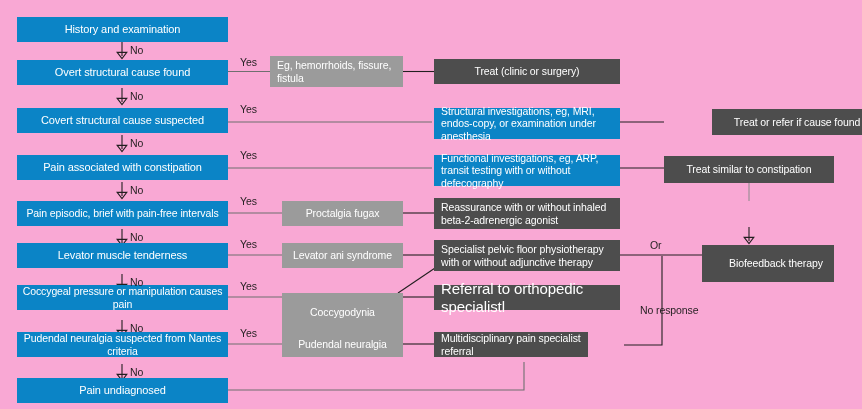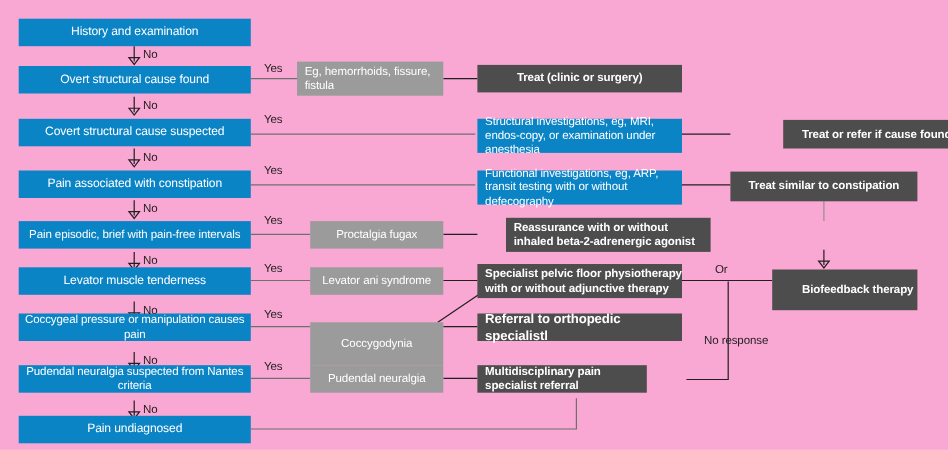--- a/index.html
+++ b/index.html
@@ -16,21 +16,21 @@
     display:flex;
     align-items:center;
     color:#ffffff;
     line-height:1.18;
     letter-spacing:-0.1px;
   }
   .box.center{justify-content:center;text-align:center;}
   .box.left{justify-content:flex-start;text-align:left;padding-left:7px;}
   .blue{background:#0b84c6;}
   .midgray{background:#9b9b9b;}
-  .darkgray{background:#4d4d4d;font-weight:bold;}
+  .darkgray{background:#4d4d4d;}
   .lightgray{background:#a8a8a8;}
   .box span{display:block;width:100%;}
   .lbl{
     position:absolute;
     color:#231f20;
     font-size:10.5px;
     line-height:1.12;
     white-space:pre-line;
     letter-spacing:-0.1px;
   }
@@ -174,27 +174,27 @@
   <div class="box blue left" style="left:434px;top:108px;width:186px;height:31px;font-size:10.5px;">
     <span>Structural investigations, eg, MRI, endos-copy, or examination under anesthesia</span>
   </div>
   <div class="box blue left" style="left:434px;top:155px;width:186px;height:31px;font-size:10.5px;">
     <span>Functional investigations, eg, ARP, transit testing with or without defecography</span>
   </div>
 
   <div class="box darkgray center" style="left:434px;top:59px;width:186px;height:25px;font-size:10.5px;">
     <span>Treat (clinic or surgery)</span>
   </div>
-  <div class="box darkgray left" style="left:460px;top:198px;width:186px;height:31px;font-size:10.5px;">
+  <div class="box darkgray left" style="left:434px;top:198px;width:186px;height:31px;font-size:10.5px;">
     <span>Reassurance with or without inhaled beta-2-adrenergic agonist</span>
   </div>
   <div class="box darkgray left" style="left:434px;top:240px;width:186px;height:31px;font-size:10.5px;">
     <span>Specialist pelvic floor physiotherapy with or without adjunctive therapy</span>
   </div>
-  <div class="box darkgray left" style="left:434px;top:285px;width:186px;height:25px;font-size:12px;">
+  <div class="box darkgray left" style="left:434px;top:285px;width:186px;height:25px;font-size:15px;">
     <span>Referral to orthopedic specialistl</span>
   </div>
   <div class="box darkgray left" style="left:434px;top:332px;width:154px;height:25px;font-size:10.5px;">
     <span>Multidisciplinary pain specialist referral</span>
   </div>
 
   <div class="box darkgray center" style="left:664px;top:109px;width:170px;height:26px;font-size:10.5px;margin-left:48px;">
     <span>Treat or refer if cause found</span>
   </div>
   <div class="box darkgray center" style="left:664px;top:156px;width:170px;height:27px;font-size:10.5px;">

